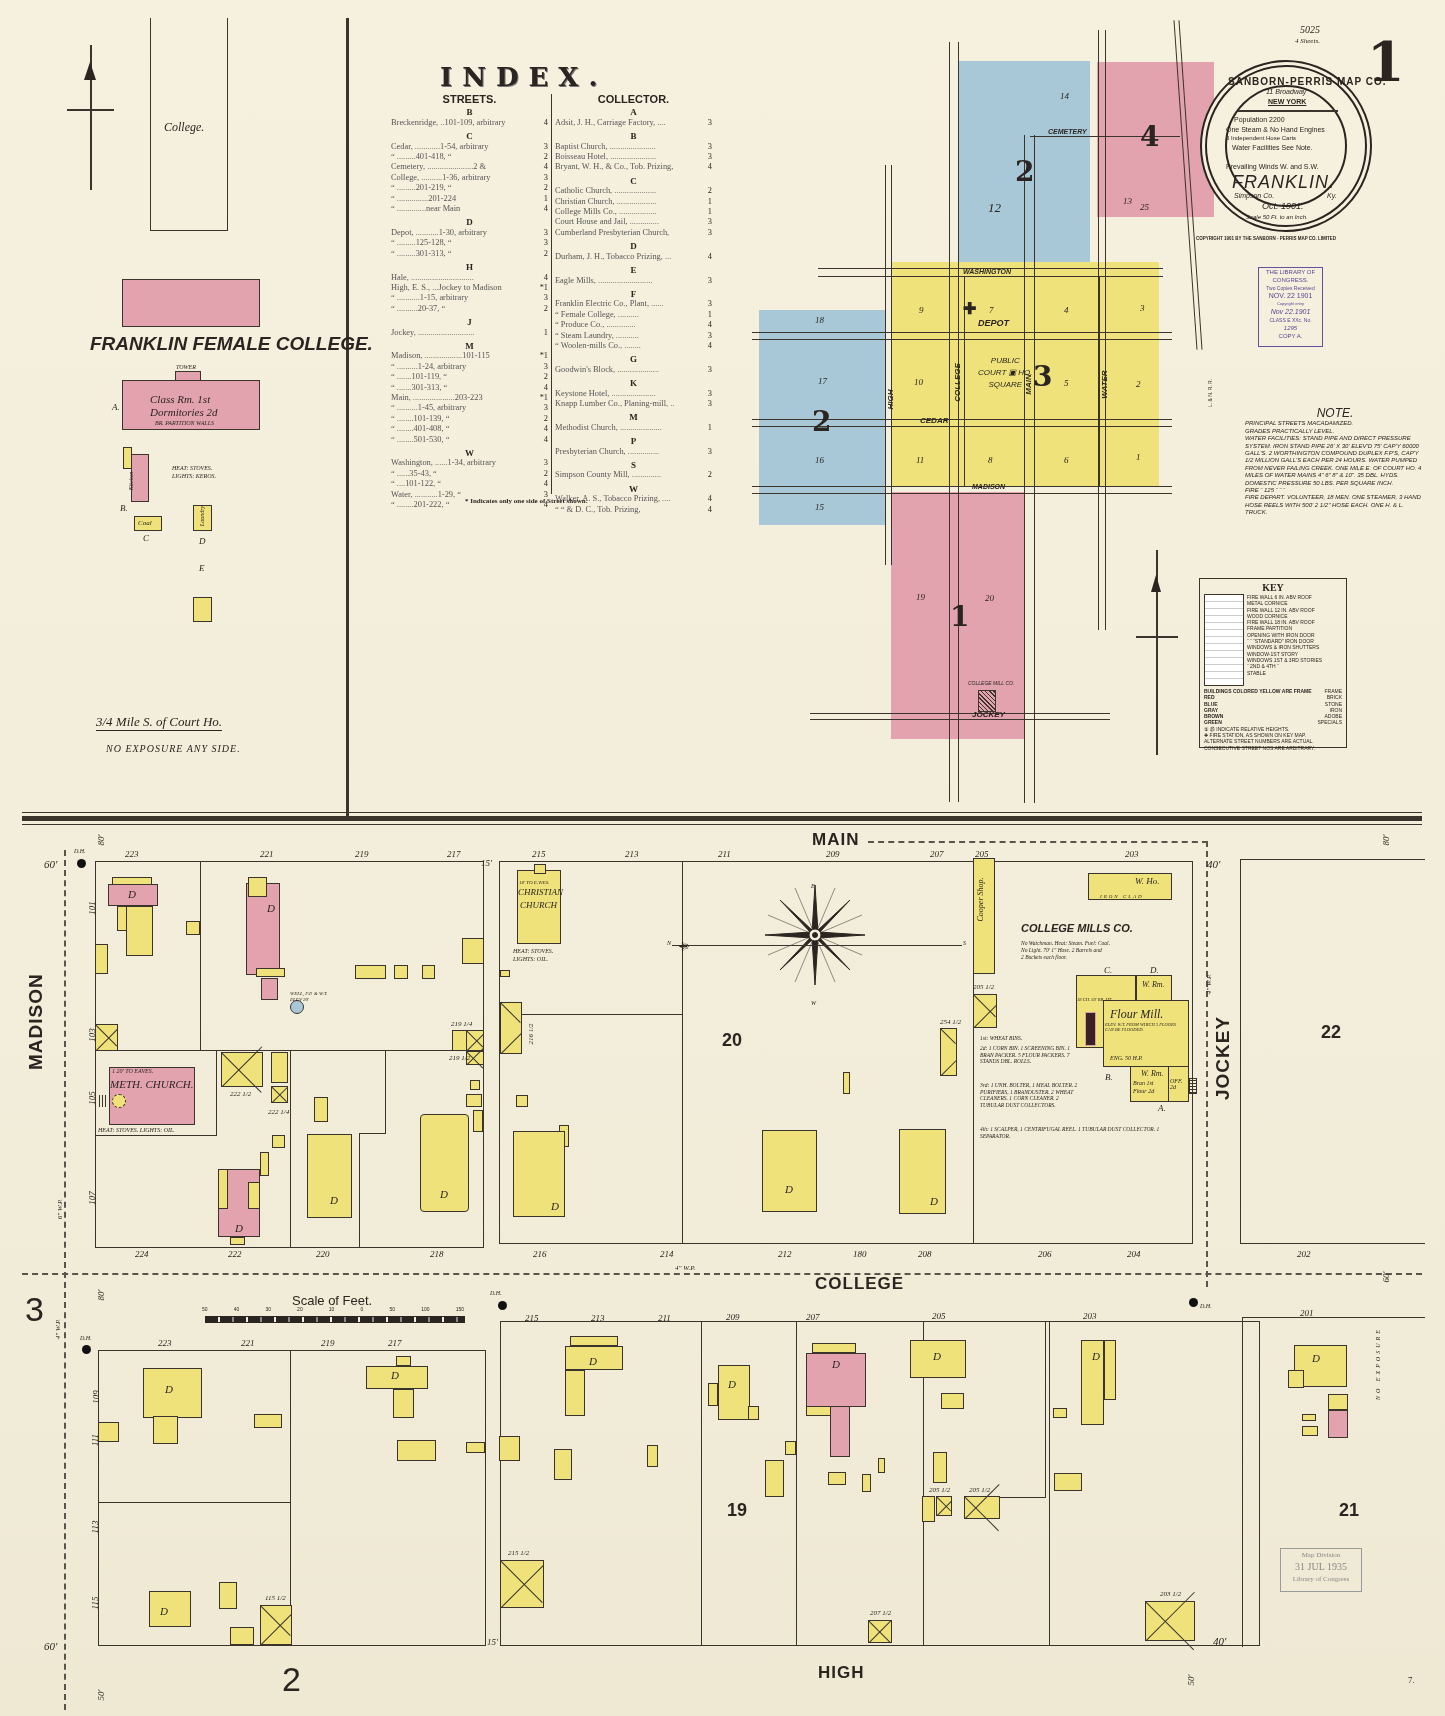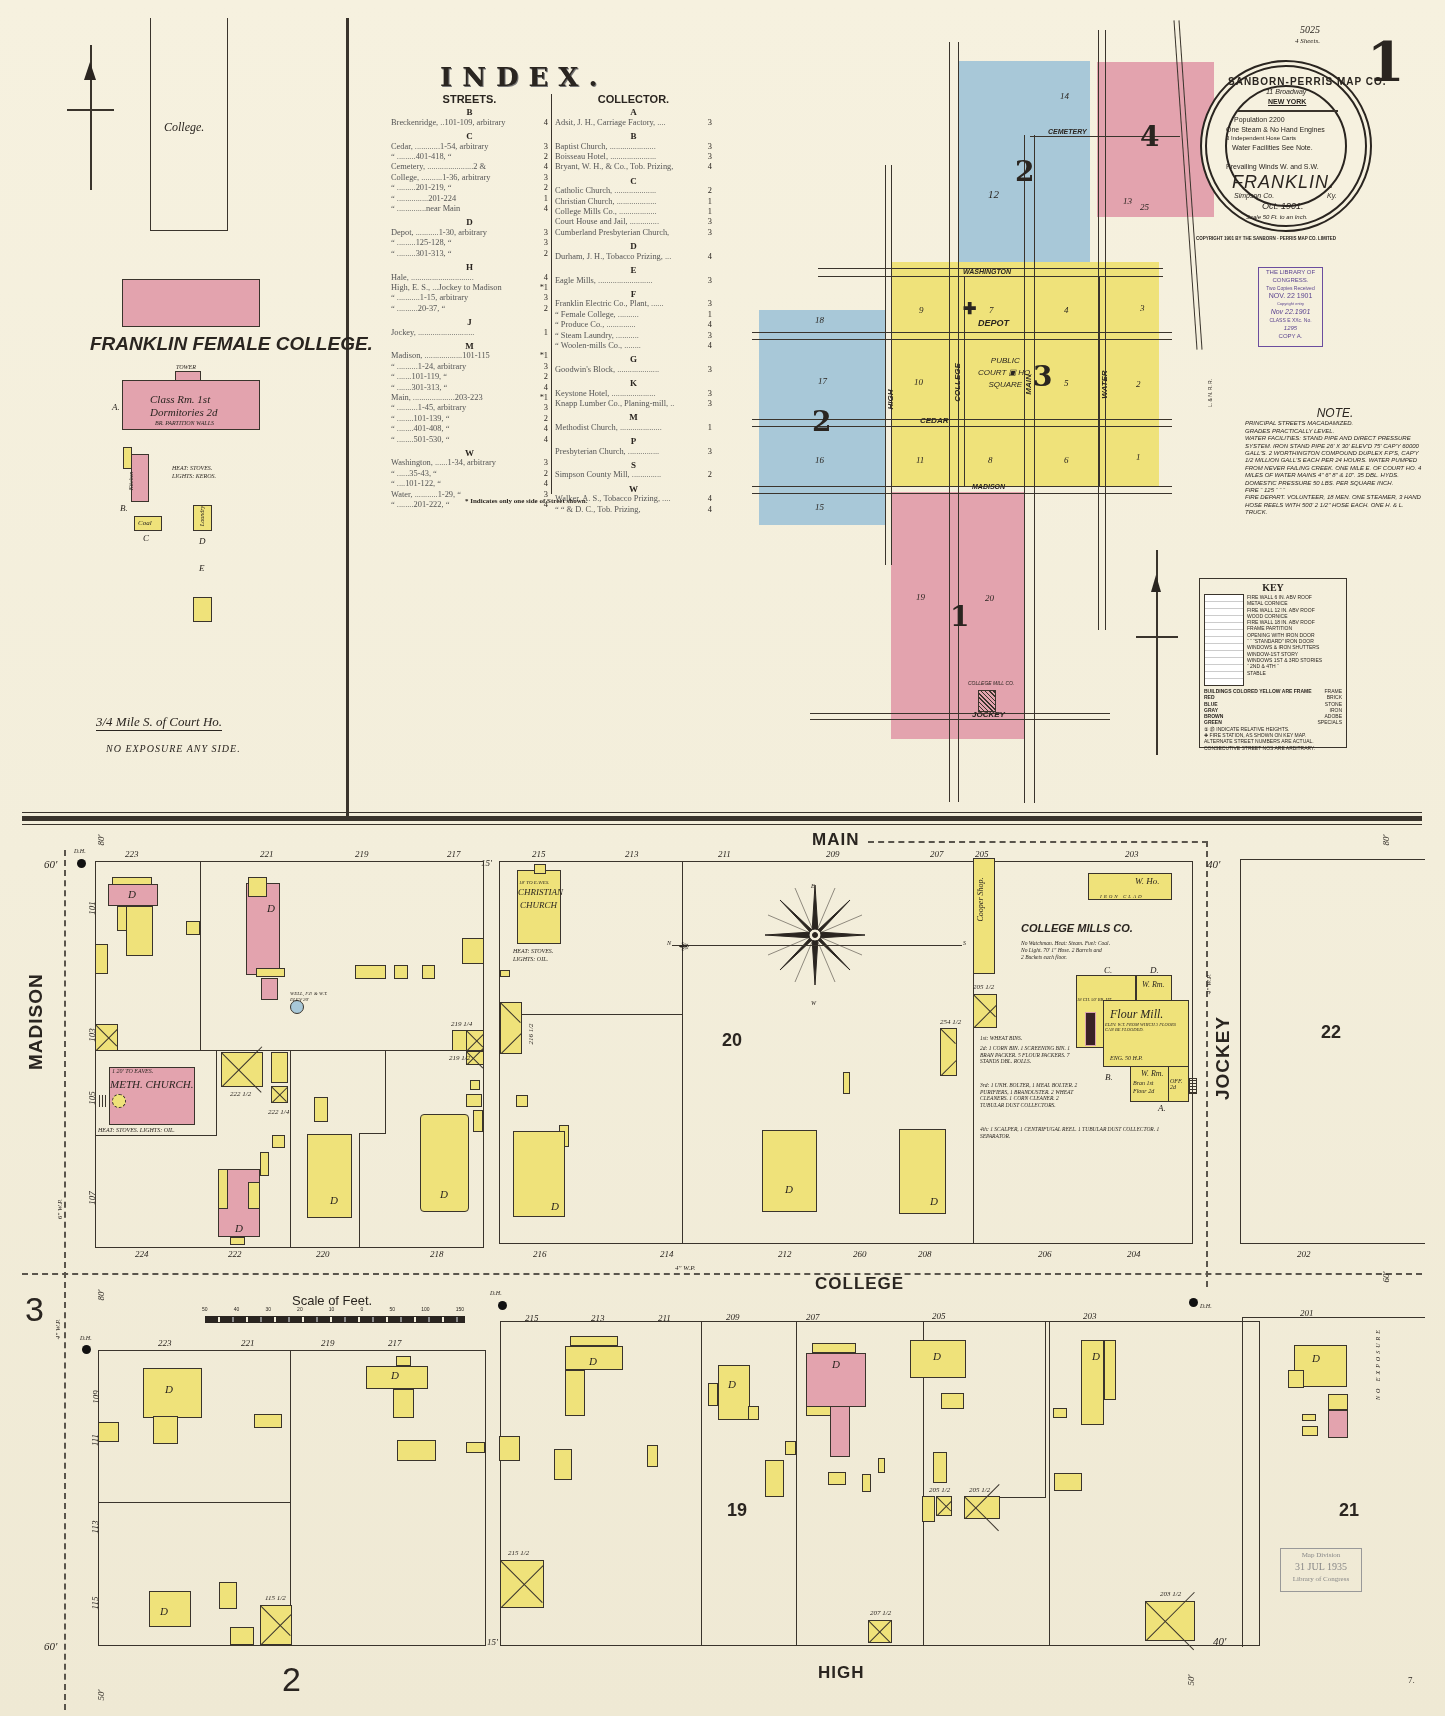--- a/index.html
+++ b/index.html
@@ -397,21 +397,21 @@
   <div class="abs italic" style="left:1136px;top:379px;font-size:9px;">2</div>
   <div class="abs italic" style="left:1140px;top:303px;font-size:9px;">3</div>
   <div class="abs italic" style="left:1064px;top:305px;font-size:9px;">4</div>
   <div class="abs italic" style="left:1064px;top:378px;font-size:9px;">5</div>
   <div class="abs italic" style="left:1064px;top:455px;font-size:9px;">6</div>
   <div class="abs italic" style="left:989px;top:305px;font-size:9px;">7</div>
   <div class="abs italic" style="left:988px;top:455px;font-size:9px;">8</div>
   <div class="abs italic" style="left:919px;top:305px;font-size:9px;">9</div>
   <div class="abs italic" style="left:914px;top:377px;font-size:9px;">10</div>
   <div class="abs italic" style="left:916px;top:455px;font-size:9px;">11</div>
-  <div class="abs italic" style="left:988px;top:188px;font-size:11px;">12</div>
+  <div class="abs italic" style="left:988px;top:200px;font-size:13px;">12</div>
   <div class="abs italic" style="left:1123px;top:196px;font-size:9px;">13</div>
   <div class="abs italic" style="left:1060px;top:91px;font-size:9px;">14</div>
   <div class="abs italic" style="left:815px;top:502px;font-size:9px;">15</div>
   <div class="abs italic" style="left:815px;top:455px;font-size:9px;">16</div>
   <div class="abs italic" style="left:818px;top:376px;font-size:9px;">17</div>
   <div class="abs italic" style="left:815px;top:315px;font-size:9px;">18</div>
   <div class="abs italic" style="left:916px;top:592px;font-size:9px;">19</div>
   <div class="abs italic" style="left:985px;top:593px;font-size:9px;">20</div>
   <div class="abs italic" style="left:1140px;top:202px;font-size:9px;">25</div>
 
@@ -609,21 +609,21 @@
   <div class="lbl" style="left:975px;top:849px;">205</div>
   <div class="lbl" style="left:1125px;top:849px;">203</div>
 
   <div class="lbl" style="left:135px;top:1249px;">224</div>
   <div class="lbl" style="left:228px;top:1249px;">222</div>
   <div class="lbl" style="left:316px;top:1249px;">220</div>
   <div class="lbl" style="left:430px;top:1249px;">218</div>
   <div class="lbl" style="left:533px;top:1249px;">216</div>
   <div class="lbl" style="left:660px;top:1249px;">214</div>
   <div class="lbl" style="left:778px;top:1249px;">212</div>
-  <div class="lbl" style="left:853px;top:1249px;">260</div>
+  <div class="lbl" style="left:853px;top:1249px;">180</div>
   <div class="lbl" style="left:918px;top:1249px;">208</div>
   <div class="lbl" style="left:1038px;top:1249px;">206</div>
   <div class="lbl" style="left:1127px;top:1249px;">204</div>
   <div class="lbl" style="left:1297px;top:1249px;">202</div>
 
   <div class="lbl" style="left:158px;top:1338px;">223</div>
   <div class="lbl" style="left:241px;top:1338px;">221</div>
   <div class="lbl" style="left:321px;top:1338px;">219</div>
   <div class="lbl" style="left:388px;top:1338px;">217</div>
   <div class="lbl" style="left:525px;top:1313px;">215</div>

